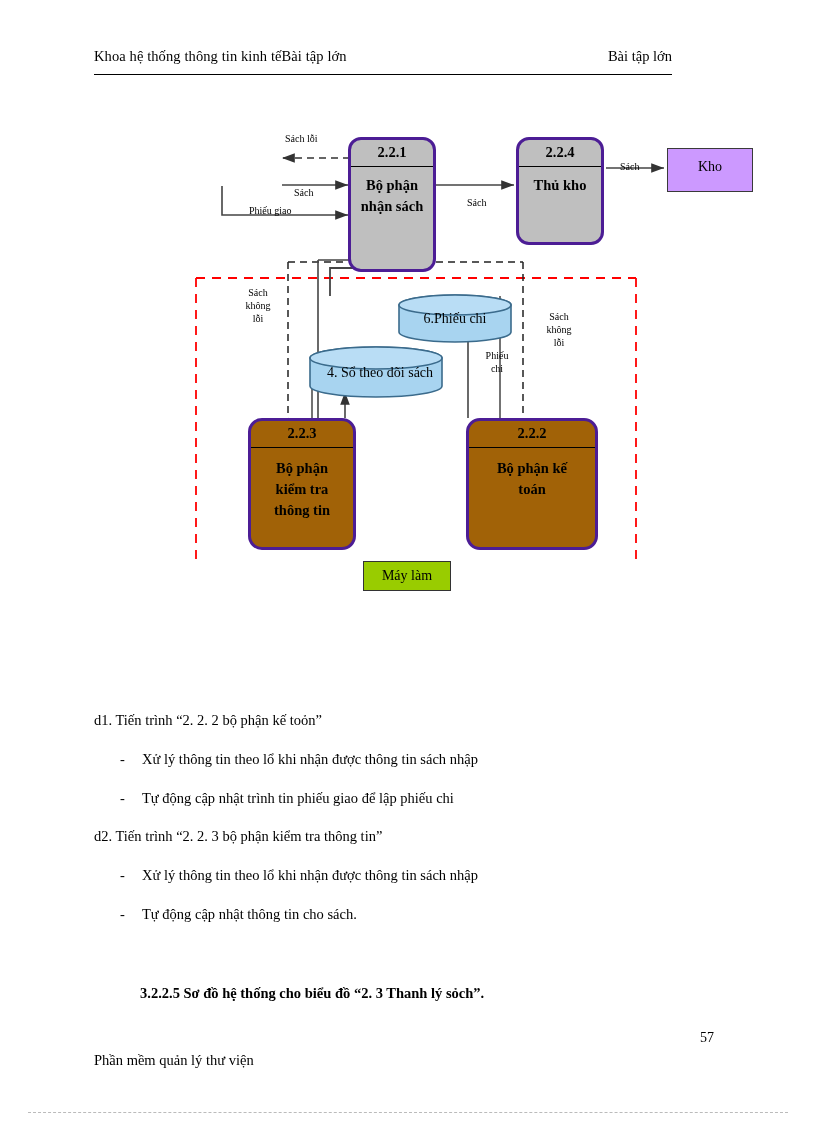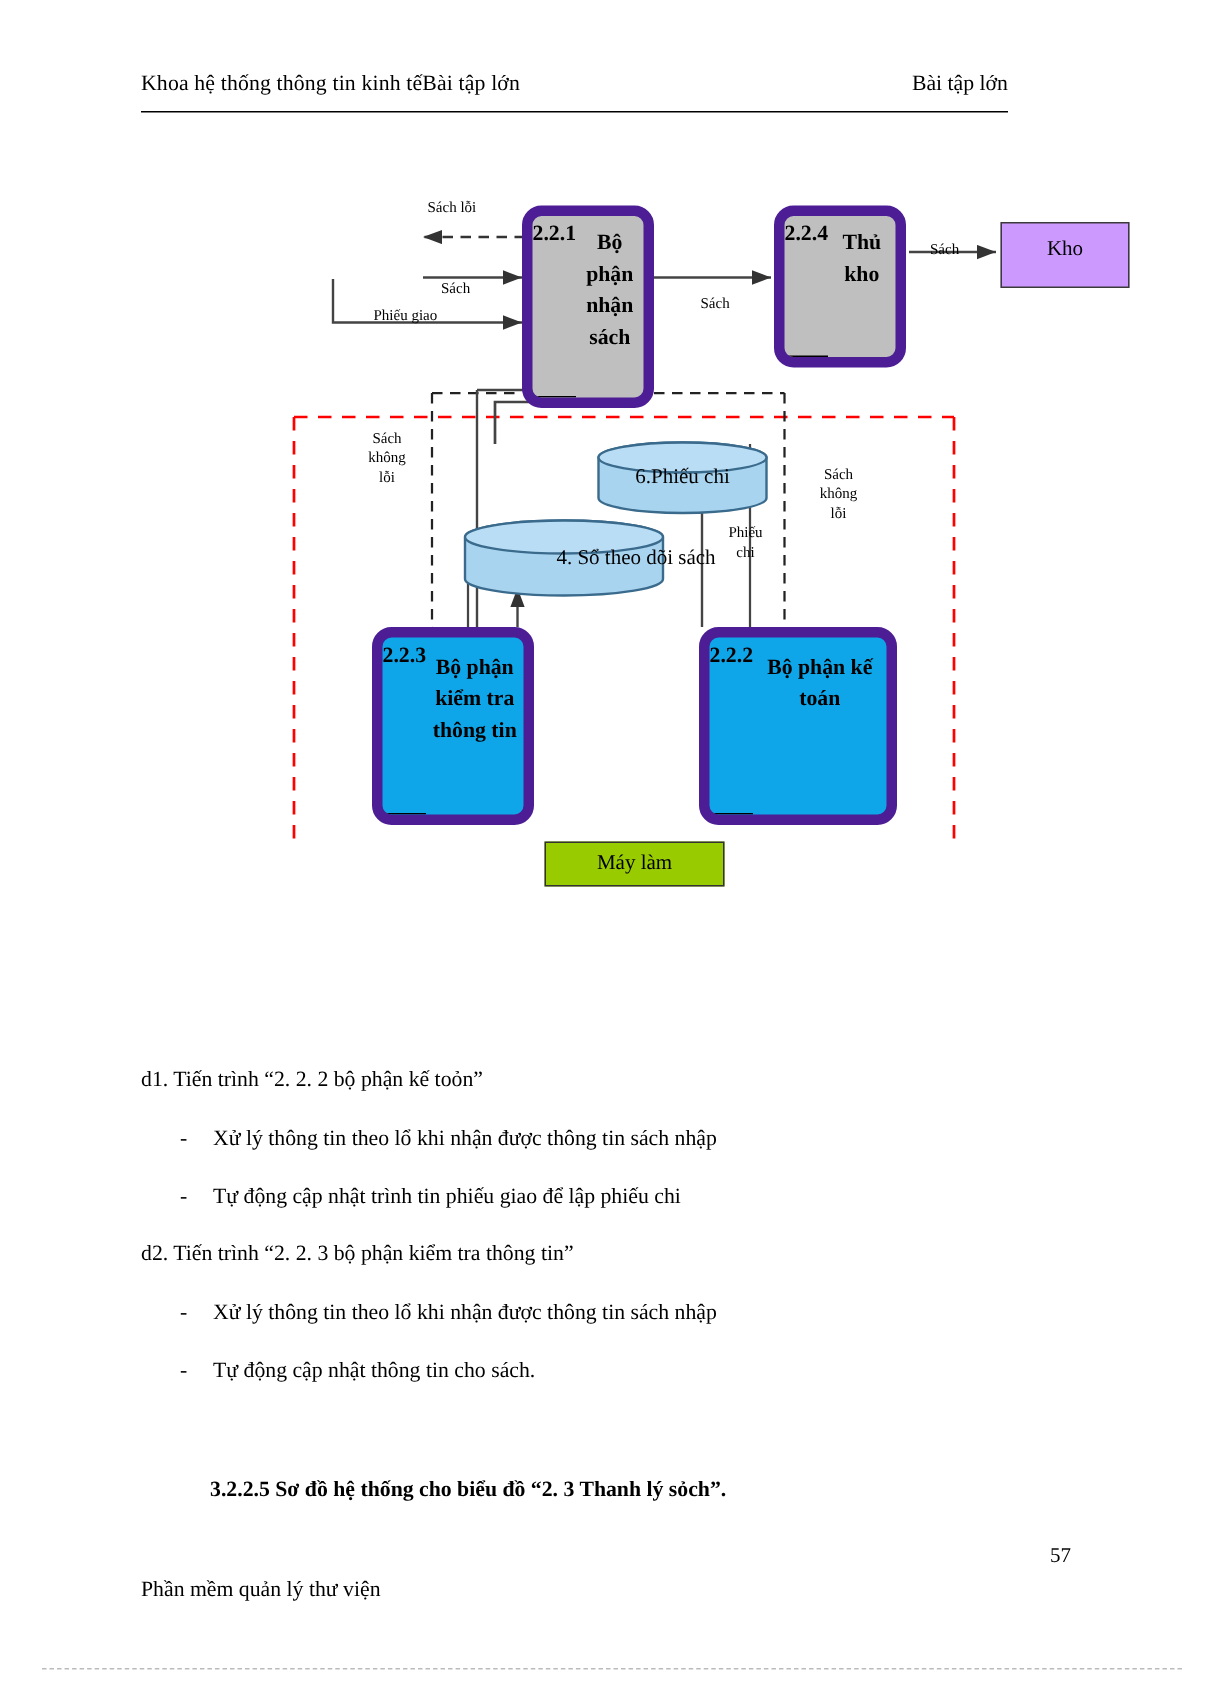--- a/index.html
+++ b/index.html
@@ -76,30 +76,30 @@
   .ext-entity .l1 { display:block; }
   .ext-entity .l2 { display:block; }
 
   .ext-spread {
     display: flex;
     justify-content: space-between;
     padding: 0 10px;
   }
 
   .proc {
-    border: 7px solid #4c1d95;
+    border: 3px solid #4c1d95;
     border-radius: 13px;
     box-sizing: border-box;
     overflow: hidden;
     display: flex;
-    flex-direction: row;
+    flex-direction: column;
     font-weight: bold;
   }
   .proc.gray { background: #bfbfbf; }
-  .proc.orange { background: #0ea5e9; }
+  .proc.orange { background: #a16207; border-radius: 14px; }
   .proc-id {
     flex: 0 0 auto;
     text-align: center;
     font-size: 14.5px;
     padding: 4px 0 5px 0;
     border-bottom: 1.5px solid #000;
     font-weight: bold;
   }
   .proc-body {
     flex: 1 1 auto;
@@ -302,23 +302,23 @@
     </div>
 
     <div class="node proc orange" style="left:466px; top:318px; width:132px; height:132px;">
       <div class="proc-id">2.2.2</div>
       <div class="proc-body">
         <span><span>Bộ phận kế</span><br><span>toán</span></span>
       </div>
     </div>
 
     <div class="store-label" style="left:399px; top:211px; width:112px;">6.Phiếu chi</div>
-    <div class="store-label" style="left:310px; top:265px; width:140px;margin-left:44px;">4. Sổ theo dõi sách</div>
-
-    <div class="node machine" style="left:363px; top:461px; width:120px; height:30px;">Máy làm</div>
+    <div class="store-label" style="left:310px; top:265px; width:140px;">4. Sổ theo dõi sách</div>
+
+    <div class="node machine" style="left:363px; top:461px; width:88px; height:30px;">Máy làm</div>
 
     <div class="flow-label" style="left:285px; top:32px;">Sách lỗi</div>
 
     <div class="flow-label" style="left:294px; top:86px;">Sách</div>
 
     <div class="flow-label" style="left:249px; top:104px;">Phiếu giao</div>
 
     <div class="flow-label" style="left:467px; top:96px;">Sách</div>
 
     <div class="flow-label" style="left:620px; top:60px;">Sách</div>

